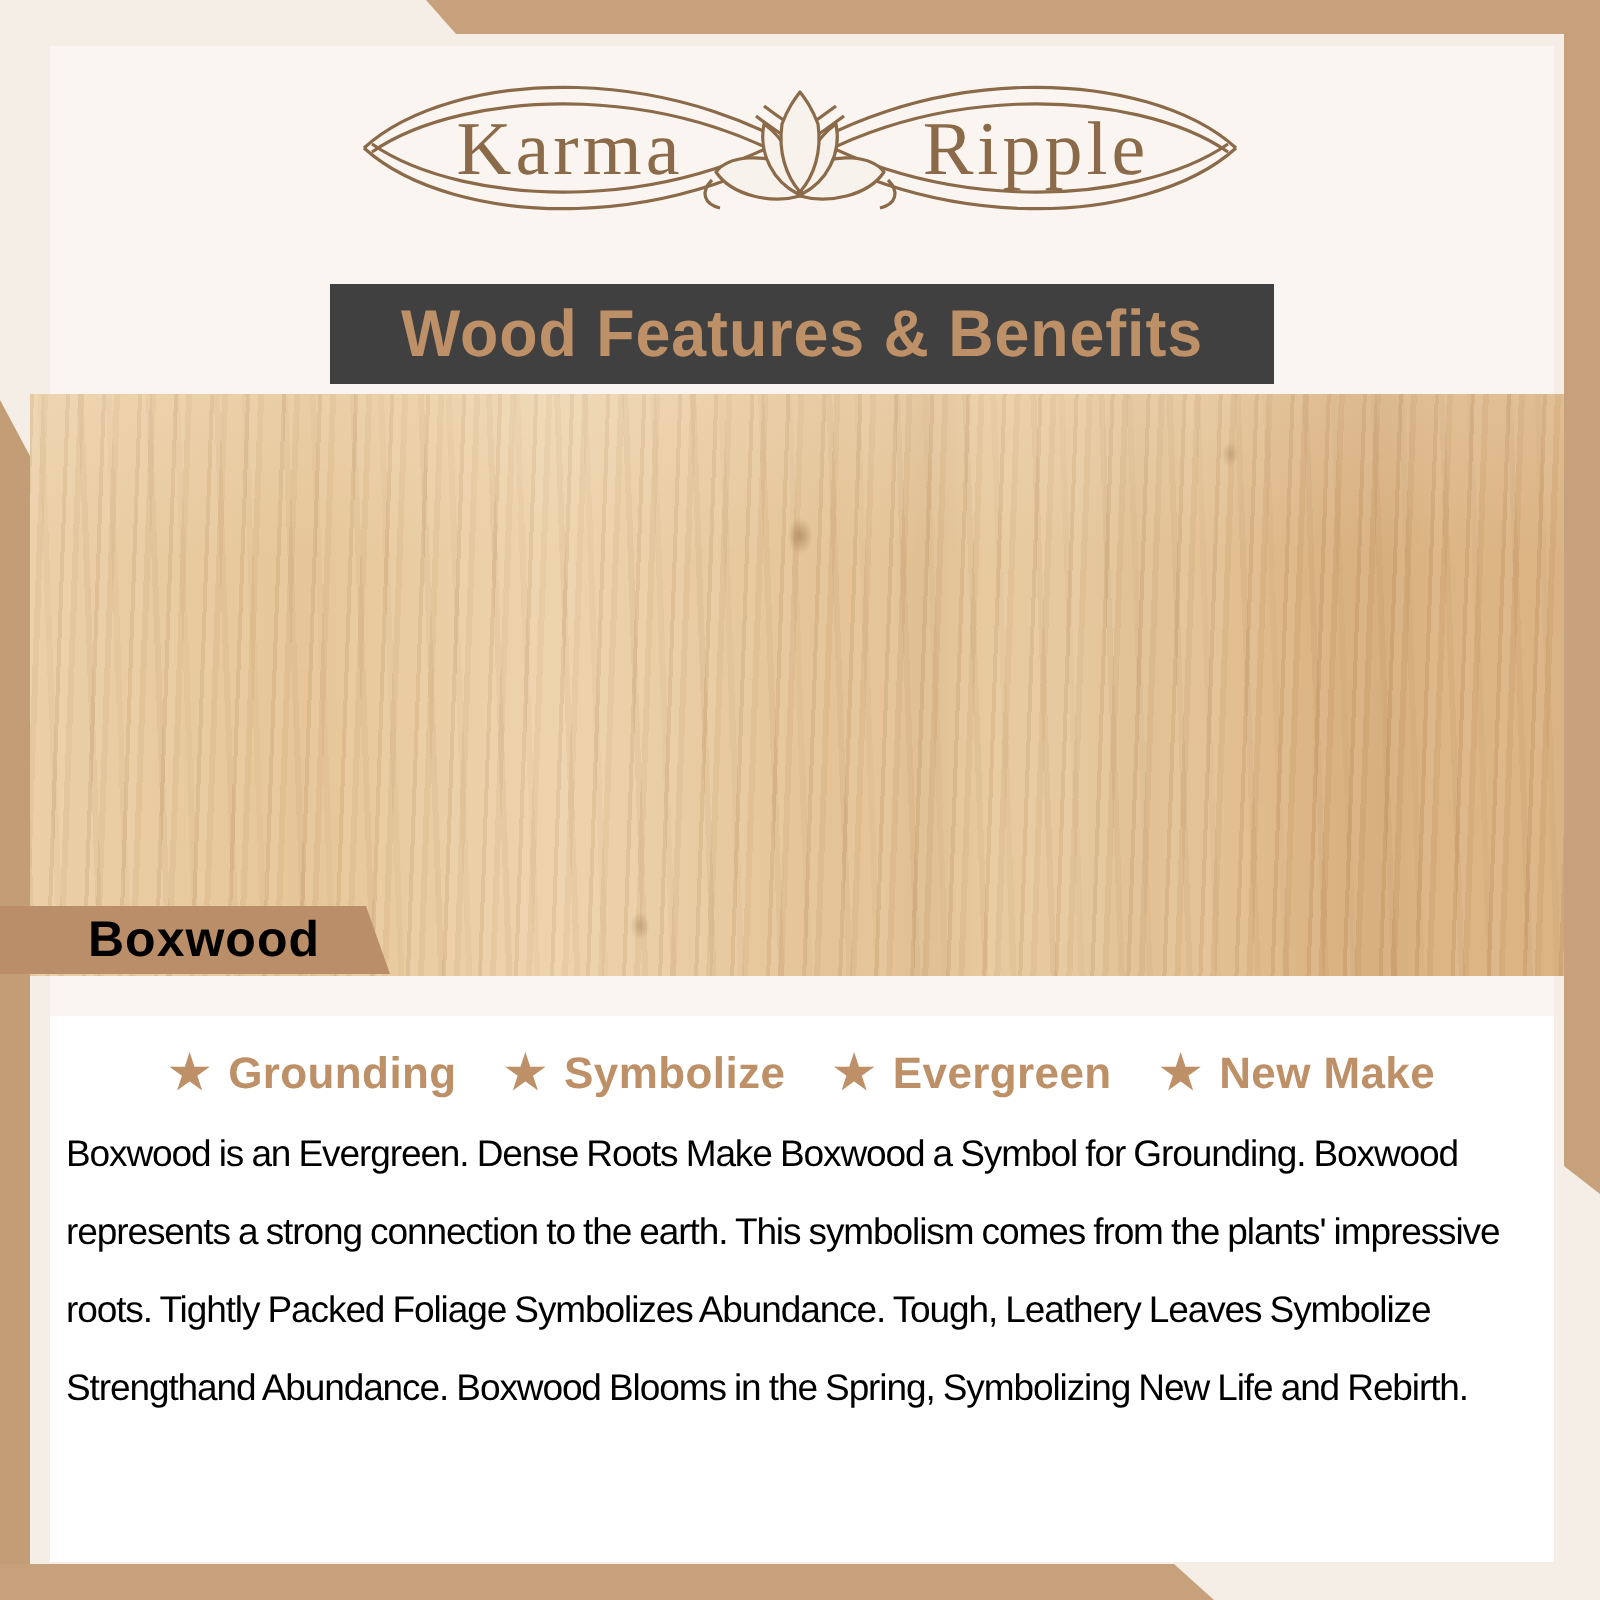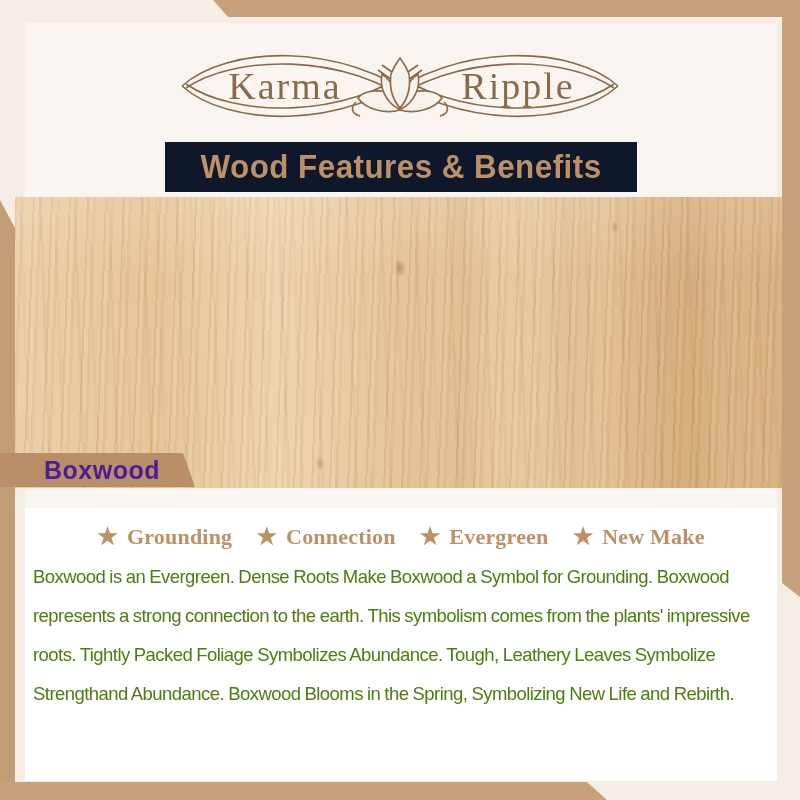--- a/index.html
+++ b/index.html
@@ -24,30 +24,30 @@
   }
   .left-strip{
     position:absolute;left:0;top:197px;width:15px;height:603px;background:#c39d75;
     clip-path:polygon(0 3px, 15px 31px, 15px 603px, 0 603px);
   }
   .bottom-bar{
     position:absolute;left:0;top:782px;width:607px;height:18px;background:#c6a17b;
     clip-path:polygon(0 0, 587px 0, 607px 18px, 0 18px);
   }
   
-  .logo{position:absolute;left:170px;top:46px;width:460px;height:82px;}
+  .logo{position:absolute;left:170px;top:34px;width:460px;height:82px;}
   .logo svg{display:block;}
   .logo text{
     font-family:"Liberation Serif",serif;
     fill:#8a6a48;font-size:38px;letter-spacing:2px;
   }
   
   .header-band{
     position:absolute;left:165px;top:142px;width:472px;height:50px;
-    background:#0f172a;display:flex;align-items:center;justify-content:center;
+    background:#404040;display:flex;align-items:center;justify-content:center;
   }
   .header-band h1{
     margin:0;font-size:33px;font-weight:700;color:#bd9067;
     letter-spacing:0.5px;transform:scaleX(0.95);white-space:nowrap;
   }
   
   .wood{
     position:absolute;left:15px;top:197px;width:770px;height:291px;
     background-color:#e6c89e;
     background-image:
@@ -61,38 +61,38 @@
       linear-gradient(90deg, #e9cda4 0%, #e4c394 18%, #ecd2ab 34%, #e2c092 52%, #e8cba0 68%, #dcb483 84%, #d7ae7d 100%);
   }
   
   .ribbon{
     position:absolute;left:0;top:453px;width:195px;height:34px;
     background:#ba8e68;
     clip-path:polygon(0 0, 183px 0, 195px 34px, 0 34px);
     display:flex;align-items:center;
   }
   .ribbon span{
-    color:#4c1d95;font-size:25px;font-weight:700;letter-spacing:0.5px;
+    color:#000000;font-size:25px;font-weight:700;letter-spacing:0.5px;
     padding-left:44px;
   }
   
   .panel{
     position:absolute;left:25px;top:508px;width:752px;height:273px;
     background:#ffffff;
   }
   .benefits{
     margin-top:15px;text-align:center;color:#bd9067;font-weight:700;
     font-size:22px;white-space:nowrap;
   }
   .benefit{display:inline-block;margin:0 9px;}
   .benefit .star{margin-right:9px;font-size:23px;}
-  .benefit .label{letter-spacing:0.2px;font-family:Liberation Serif, serif;}
+  .benefit .label{letter-spacing:0.2px;}
   .description{
     margin:7px 0 0 8px;width:742px;
-    color:#4d7c0f;font-size:18.5px;letter-spacing:-0.55px;word-spacing:-0.5px;
+    color:#000000;font-size:18.5px;letter-spacing:-0.55px;word-spacing:-0.5px;
     line-height:39px;text-align:left;
   }
 </style>
 </head>
 <body>
 
 <div id="canvas">
 
   <div class="inner-panel"></div>
 
@@ -107,21 +107,21 @@
   <div class="left-strip"></div>
   <div class="bottom-bar"></div>
 
   <div class="ribbon">
     <span>Boxwood</span>
   </div>
 
   <div class="panel">
     <div class="benefits">
       <span class="benefit"><span class="star">★</span><span class="label">Grounding</span></span>
-      <span class="benefit"><span class="star">★</span><span class="label">Connection</span></span>
+      <span class="benefit"><span class="star">★</span><span class="label">Symbolize</span></span>
       <span class="benefit"><span class="star">★</span><span class="label">Evergreen</span></span>
       <span class="benefit"><span class="star">★</span><span class="label">New Make</span></span>
     </div>
     <p class="description">Boxwood is an Evergreen. Dense Roots Make Boxwood a Symbol for Grounding. Boxwood represents a strong connection to the earth. This symbolism comes from the plants' impressive roots. Tightly Packed Foliage Symbolizes Abundance. Tough, Leathery Leaves Symbolize Strengthand Abundance. Boxwood Blooms in the Spring, Symbolizing New Life and Rebirth.</p>
   </div>
 
   <div class="logo">
     <svg width="460" height="82" viewBox="0 0 460 82">
 
       <g stroke="#8a6a48" stroke-width="1.6" fill="none">

